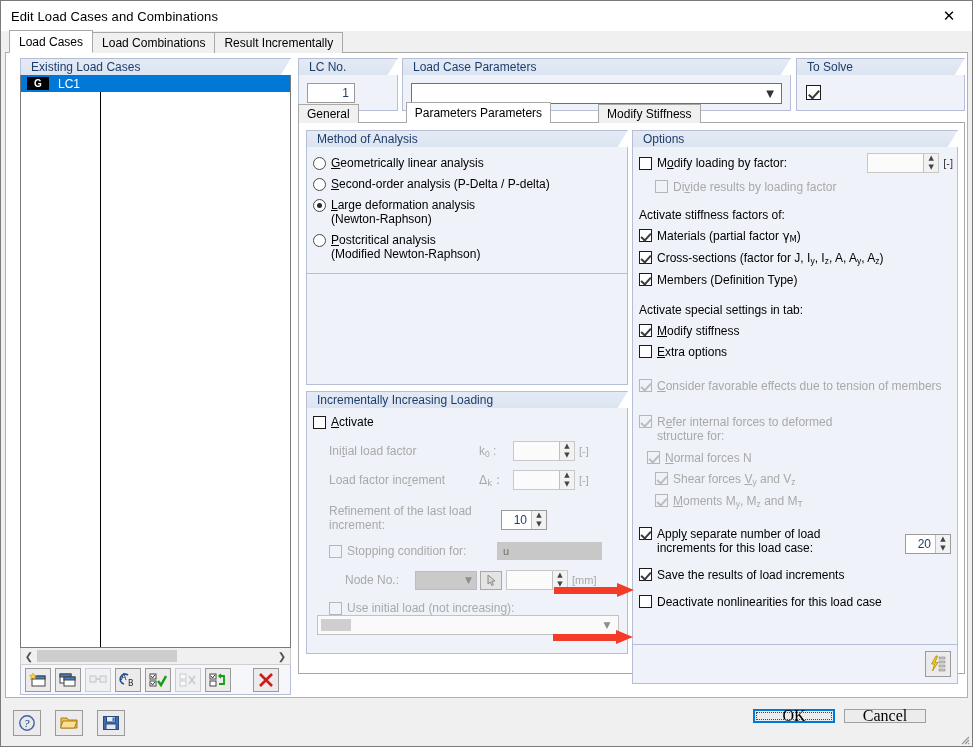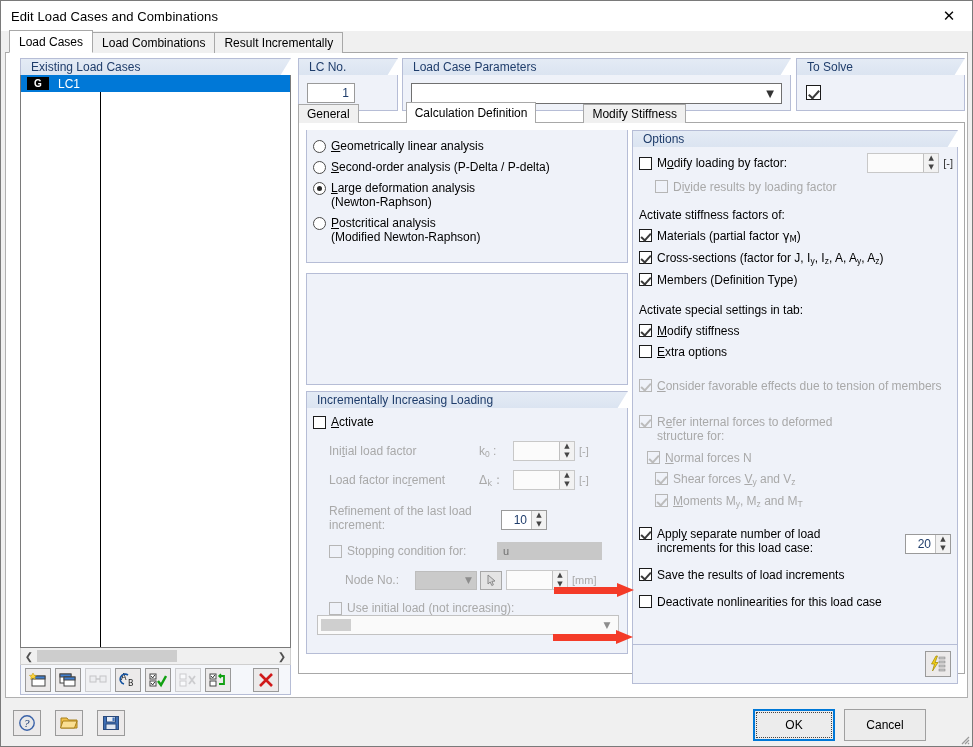--- a/index.html
+++ b/index.html
@@ -238,23 +238,23 @@
   
   .footer {
     flex: 0 0 48px; background:#f0f0f0; position:relative;
   }
   .fbtn {
     position:absolute; top:12px; width:28px; height:26px;
     border:1px solid #9a9a9a; background:#eceaea;
     display:flex; align-items:center; justify-content:center;
   }
   .dlgbtn {
-    position:absolute; top:11px; height:32px; width:82px;
-    border:1px solid #a0a0a0; background:#ececec; font-size:12px;
-    display:flex; align-items:center; justify-content:center;
+    position:absolute; top:11px; height:14px; width:82px;
+    border:1px solid #a0a0a0; background:#ececec; font-size:16px;
+    display:flex; align-items:center; justify-content:center;font-family:Liberation Serif, serif;
   }
   .dlgbtn.default { border:2px solid #0078d7; outline:1px dotted #444; outline-offset:-4px; }
   .grip {
     position:absolute; right:2px; bottom:1px; width:12px; height:12px;
   }
 
   
   .arrow { position:absolute; height:14px; z-index:50; }
   .arrow .shaft {
     position:absolute; left:0; top:4px; height:7px; background:#f43b28;
@@ -381,27 +381,28 @@
 
     <div class="gbox" id="tosolve">
       <div class="gbox-head">To Solve</div>
       <div class="gbox-body">
         <div class="chk checked chk-solve"></div>
       </div>
     </div>
 
     <div class="inner-tabs">
       <div class="itab">General</div>
-      <div class="itab active">Calculation Definition</div>
+      <div class="itab active">Parameters Parameters</div>
       <div class="itab">Modify Stiffness</div>
     </div>
 
     <div class="inner-panel">
 
       <div class="gbox" id="moa">
+        <div class="gbox-head">Method of Analysis</div>
         <div class="gbox-body">
           <div class="radio-row">
             <span class="radio"></span>
             <span class="lbl"><u>G</u>eometrically linear analysis</span>
           </div>
           <div class="radio-row">
             <span class="radio"></span>
             <span class="lbl"><u>S</u>econd-order analysis (P-Delta / P-delta)</span>
           </div>
           <div class="radio-row">

